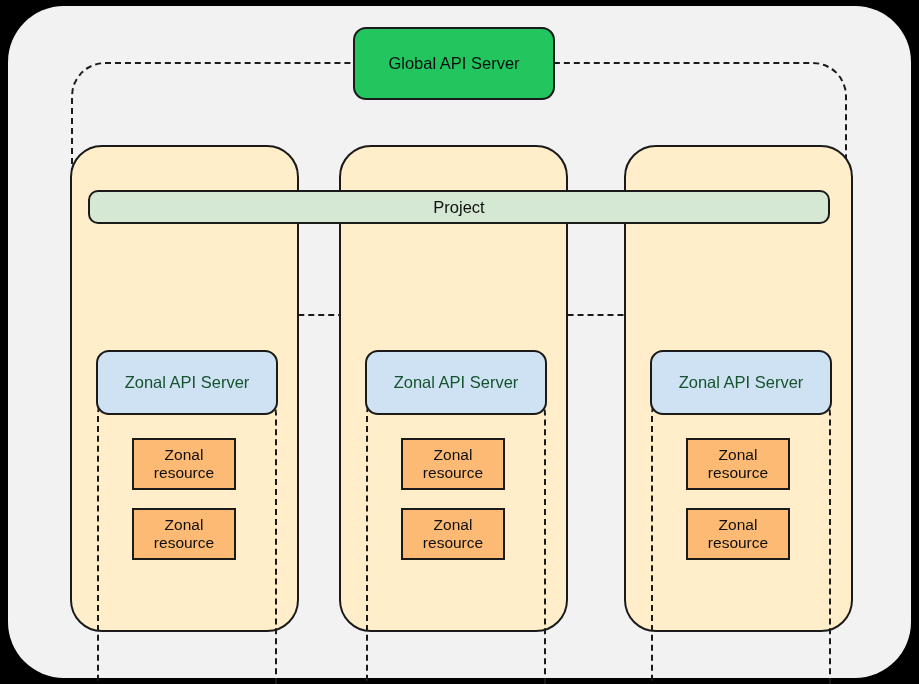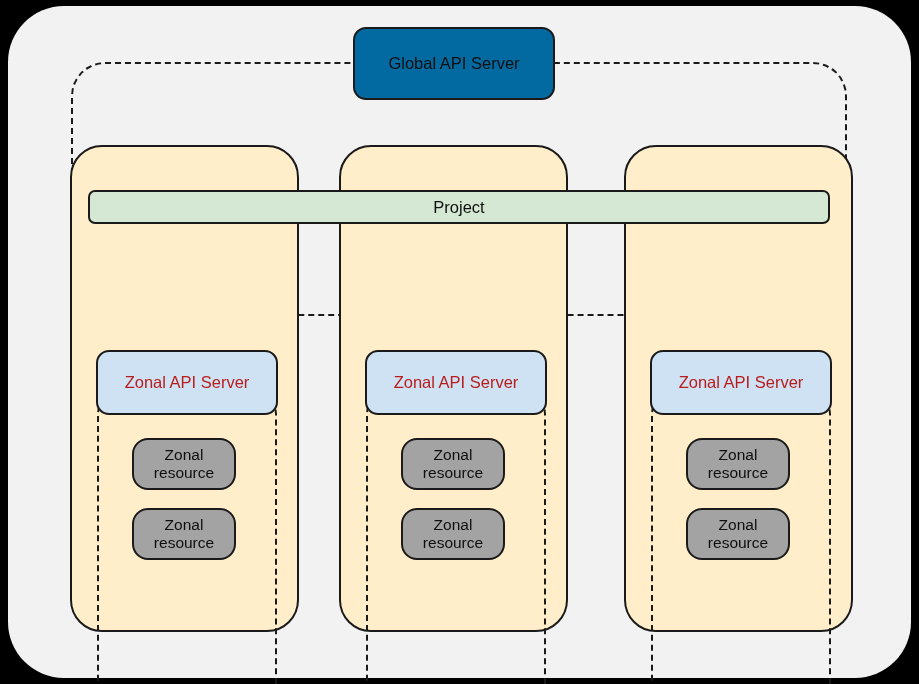--- a/index.html
+++ b/index.html
@@ -73,31 +73,31 @@
     border: 2.5px solid #1a1a1a;
     border-radius: 7px;
     box-sizing: border-box;
     display: flex;
     align-items: center;
     justify-content: center;
     font-size: 16.5px;
     color: #0f0f0f;
     z-index: 6;
   }
-  .bar-project { top: 190px; }
+  .bar-project { top: 190px; border-radius: 10px; }
   .bar-global-resource { top: 249px; }
 
   
   .global-api {
     position: absolute;
     left: 353px;
     top: 27px;
     width: 202px;
     height: 73px;
-    background: #0369a1;
+    background: #22c55e;
     border: 2.5px solid #1a1a1a;
     border-radius: 13px;
     box-sizing: border-box;
     display: flex;
     align-items: center;
     justify-content: center;
     font-size: 16.5px;
     color: #0f0f0f;
     z-index: 7;
   }
@@ -123,33 +123,33 @@
     width: 182px;
     height: 65px;
     background: #cfe2f3;
     border: 2.5px solid #1a1a1a;
     border-radius: 13px;
     box-sizing: border-box;
     display: flex;
     align-items: center;
     justify-content: center;
     font-size: 16.5px;
-    color: #b91c1c;
+    color: #14532d;
     z-index: 8;
   }
 
   
   .zonal-res {
     position: absolute;
     left: 60px;
     width: 104px;
     height: 52px;
-    background: #a3a3a3;
-    border: 2.5px solid #1a1a1a;
-    border-radius: 16px;
+    background: #fdba74;
+    border: 2.5px solid #1a1a1a;
+    border-radius: 0;
     box-sizing: border-box;
     display: flex;
     flex-direction: column;
     align-items: center;
     justify-content: center;
     line-height: 1.18;
     font-size: 15.5px;
     color: #0f0f0f;
     z-index: 8;
   }

